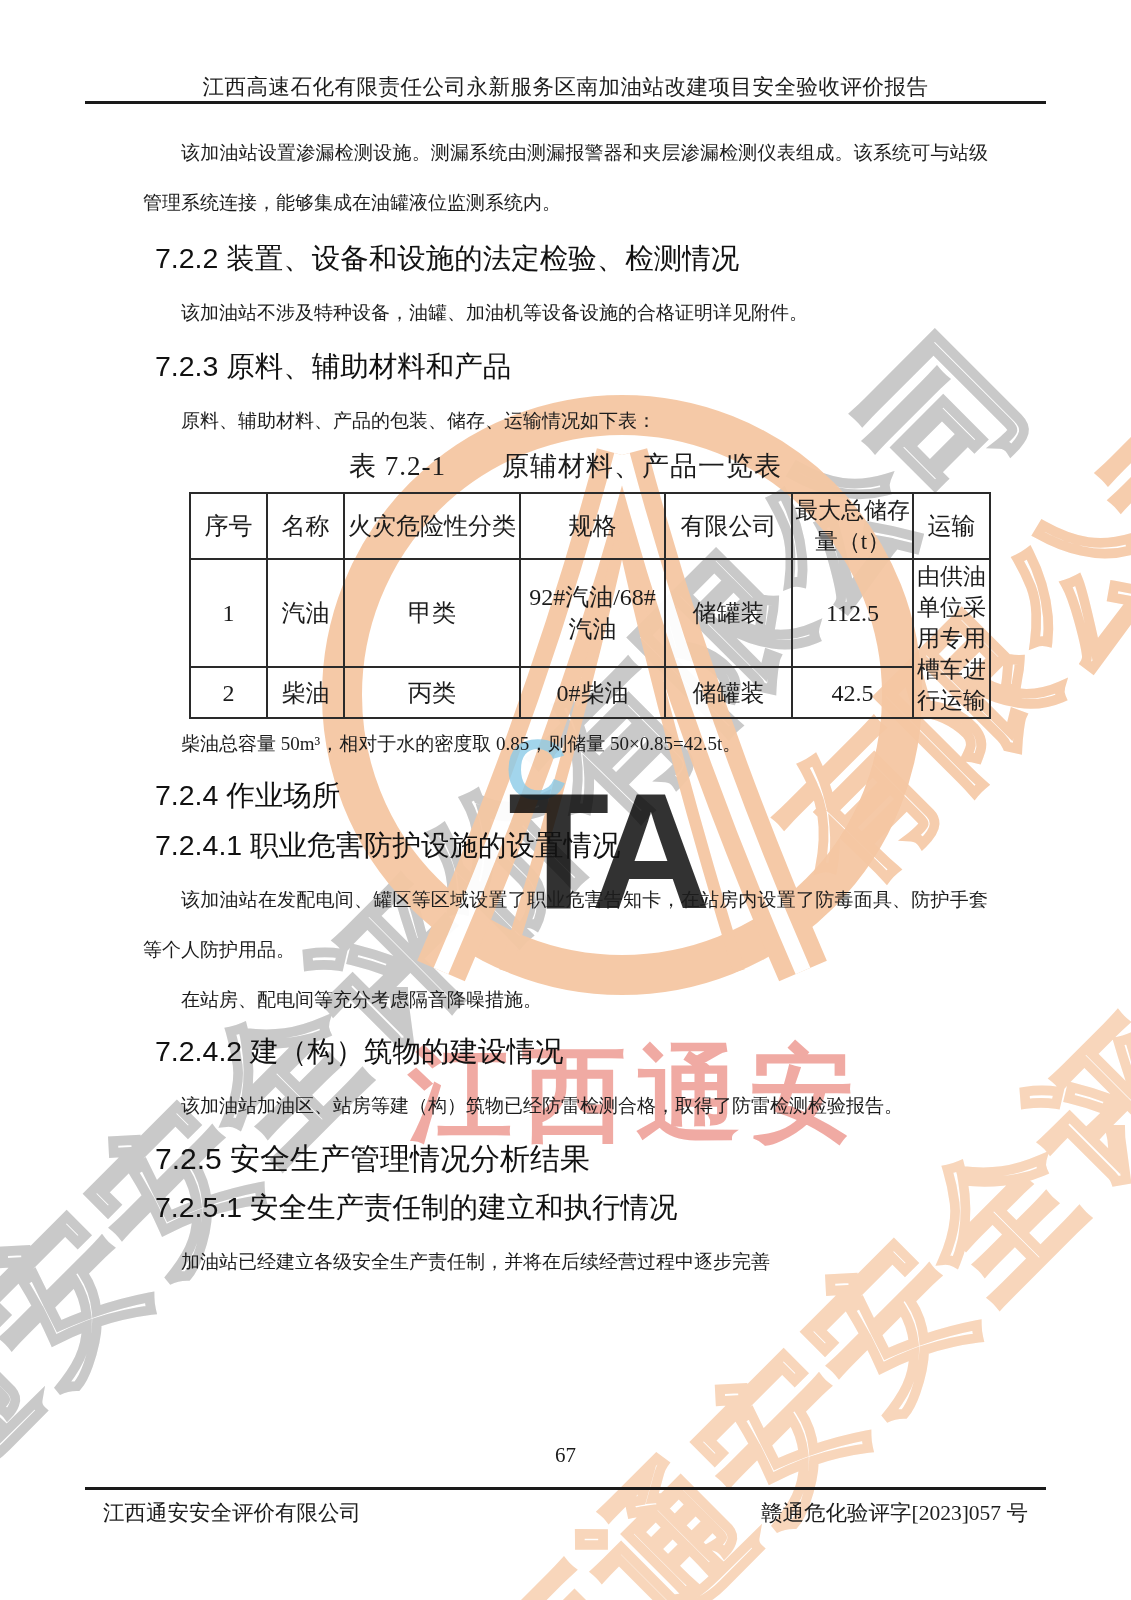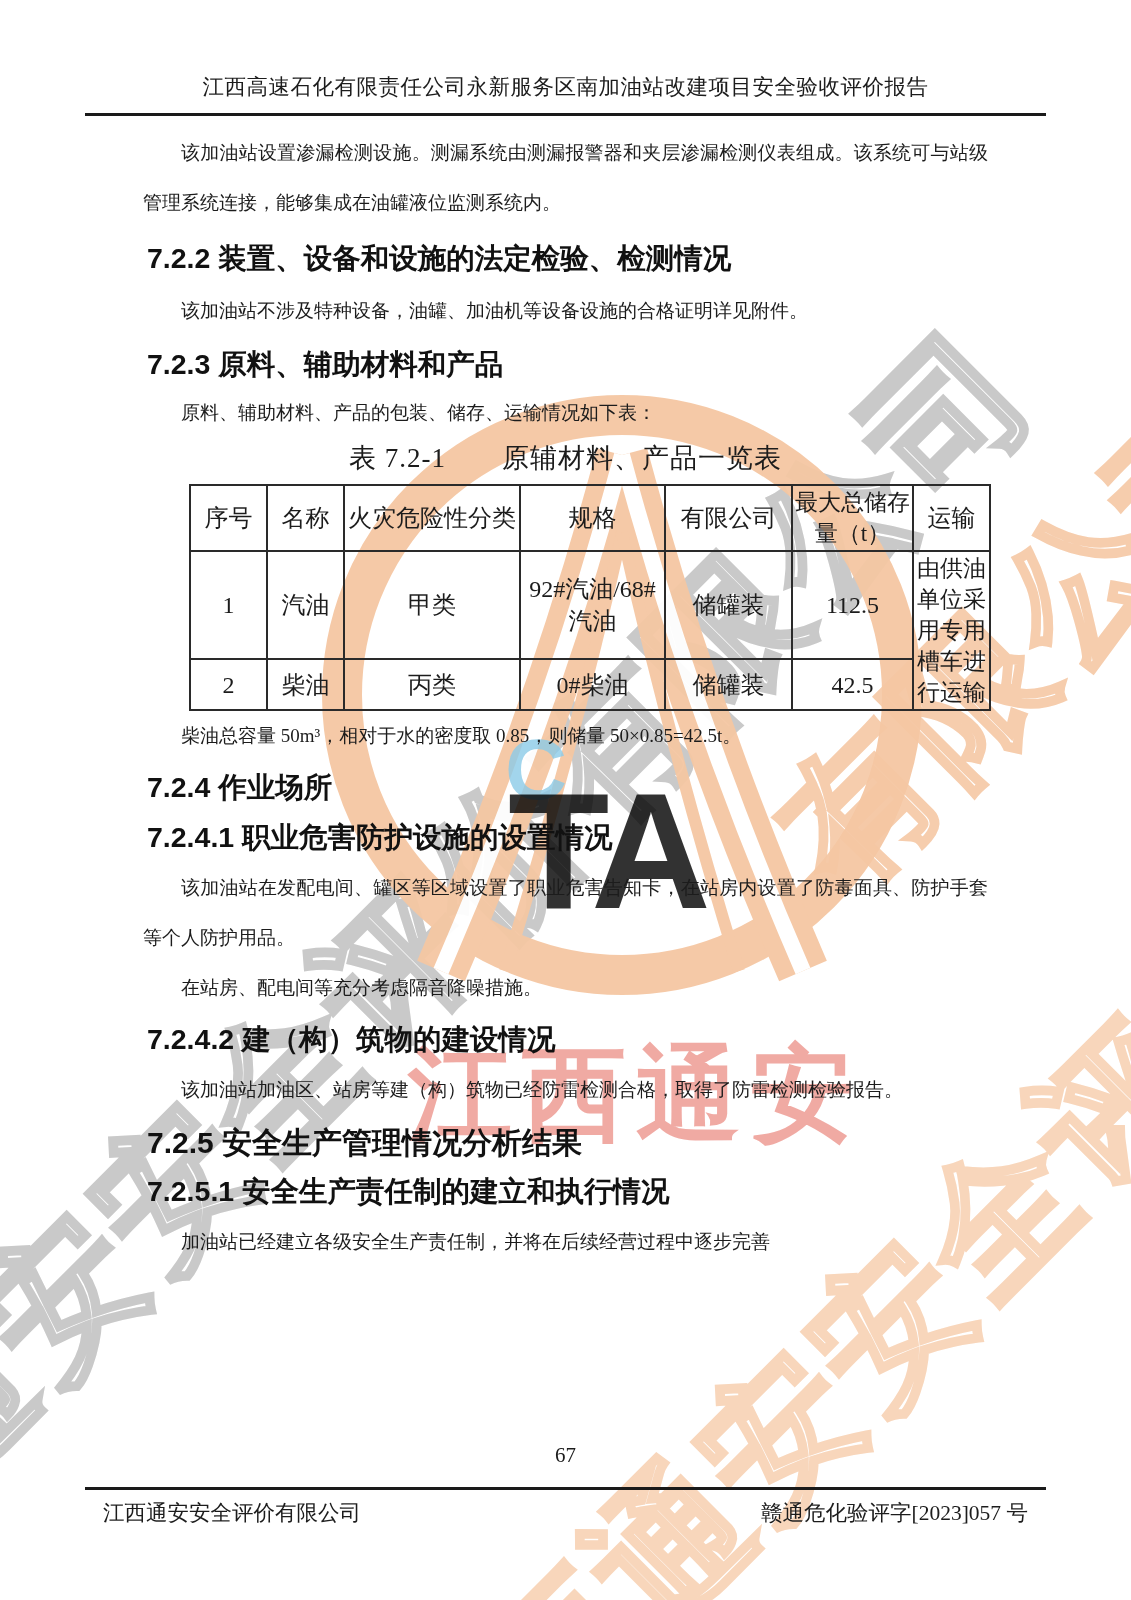--- a/index.html
+++ b/index.html
@@ -44,30 +44,30 @@
   .wm-red{
     position:absolute;left:408px;top:1042px;font-size:104px;font-weight:bold;
     font-family:"Liberation Sans","DejaVu Sans",sans-serif;
     color:#e2574a;opacity:.5;letter-spacing:10px;line-height:1;white-space:nowrap;
   }
   
   .content{position:absolute;inset:0;z-index:1;}
   .doc-header{
     position:absolute;top:72px;left:85px;width:961px;
     text-align:center;font-size:21.5px;letter-spacing:.5px;
-    border-bottom:3px solid #1a1a1a;padding-bottom:12px;
+    border-bottom:3px solid #1a1a1a;
   }
   .flow{position:absolute;top:128px;left:143px;width:845px;}
   .para{
     font-size:19px;line-height:50px;text-align:justify;
     text-indent:2em;margin:0;text-align-last:left;
   }
   .h3,.h4{
     font-family:"Liberation Sans","DejaVu Sans",sans-serif;
-    font-weight:bold;line-height:36px;margin:4px;color:#111;
+    font-weight:normal;line-height:36px;margin:12px;color:#111;
   }
   .h3{font-size:30px;}
   .h4{font-size:28.5px;}
   .mt4{margin-top:4px;}.mt6{margin-top:6px;}.mt8{margin-top:8px;}
   .mt10{margin-top:10px;}.mt12{margin-top:12px;}.mt14{margin-top:14px;}
   .caption{
     font-size:27px;text-align:center;margin:4px 0 0 0;line-height:32px;
     letter-spacing:1px;
   }
   table.mat{

